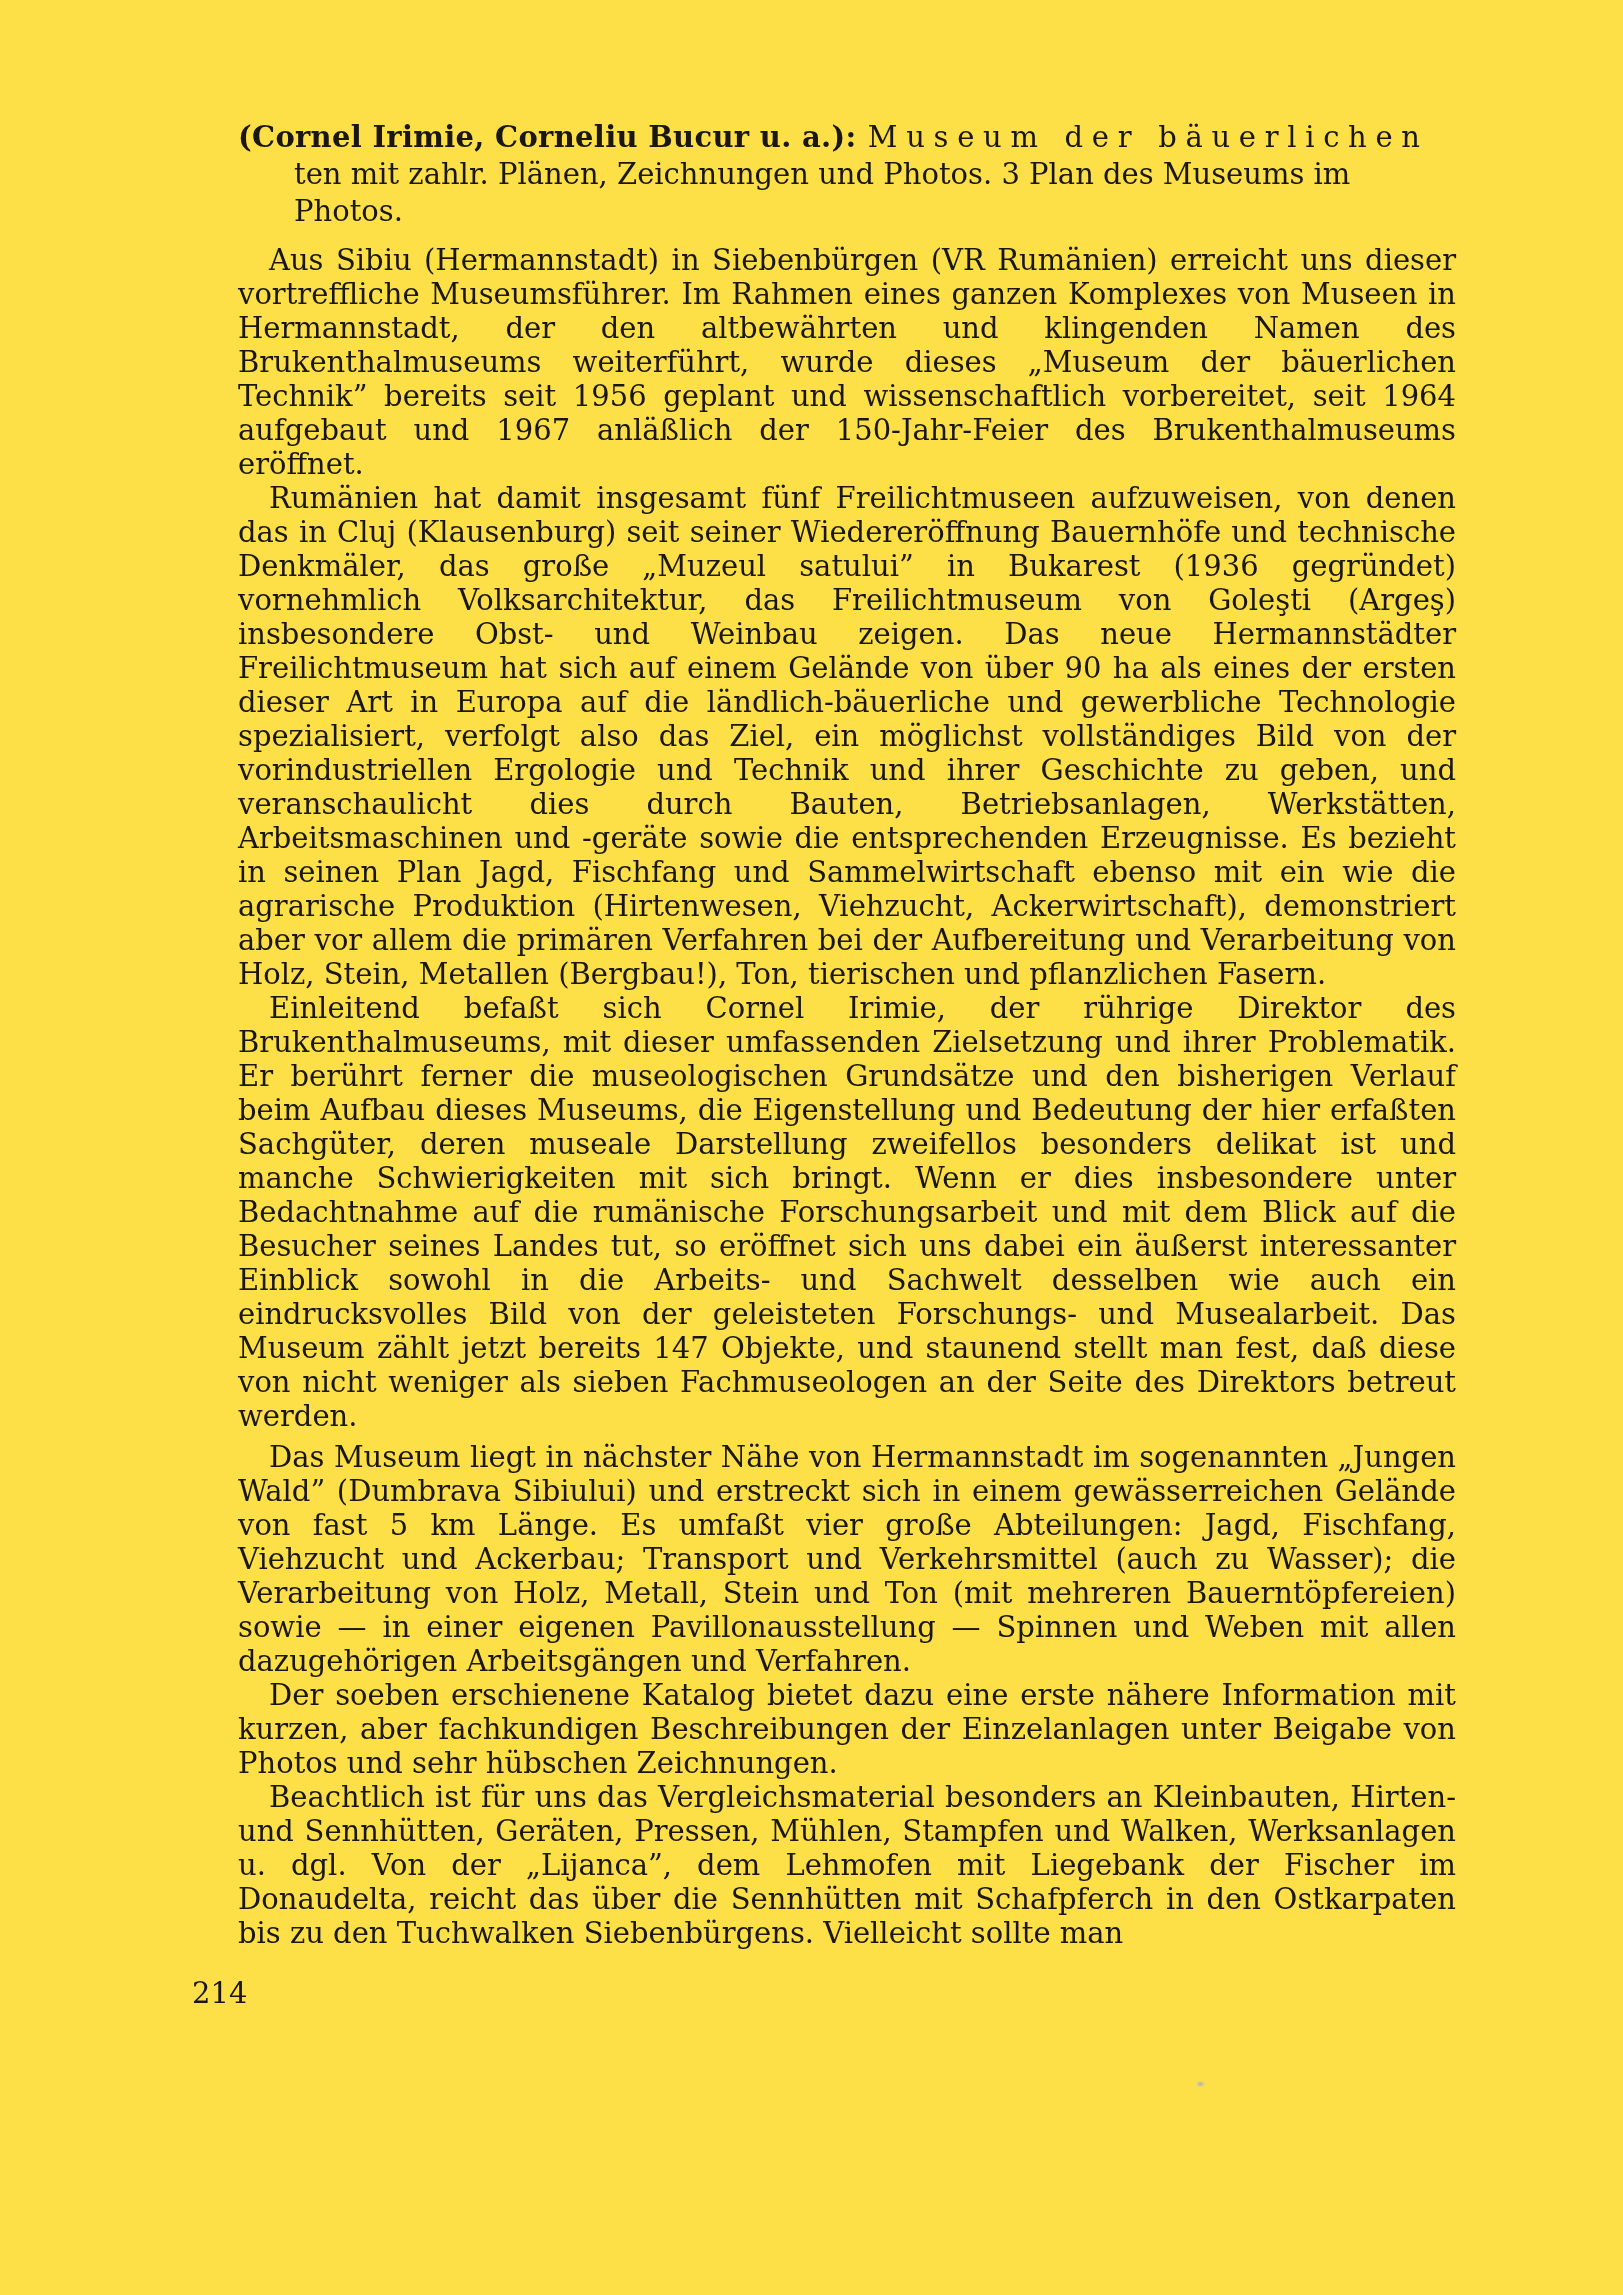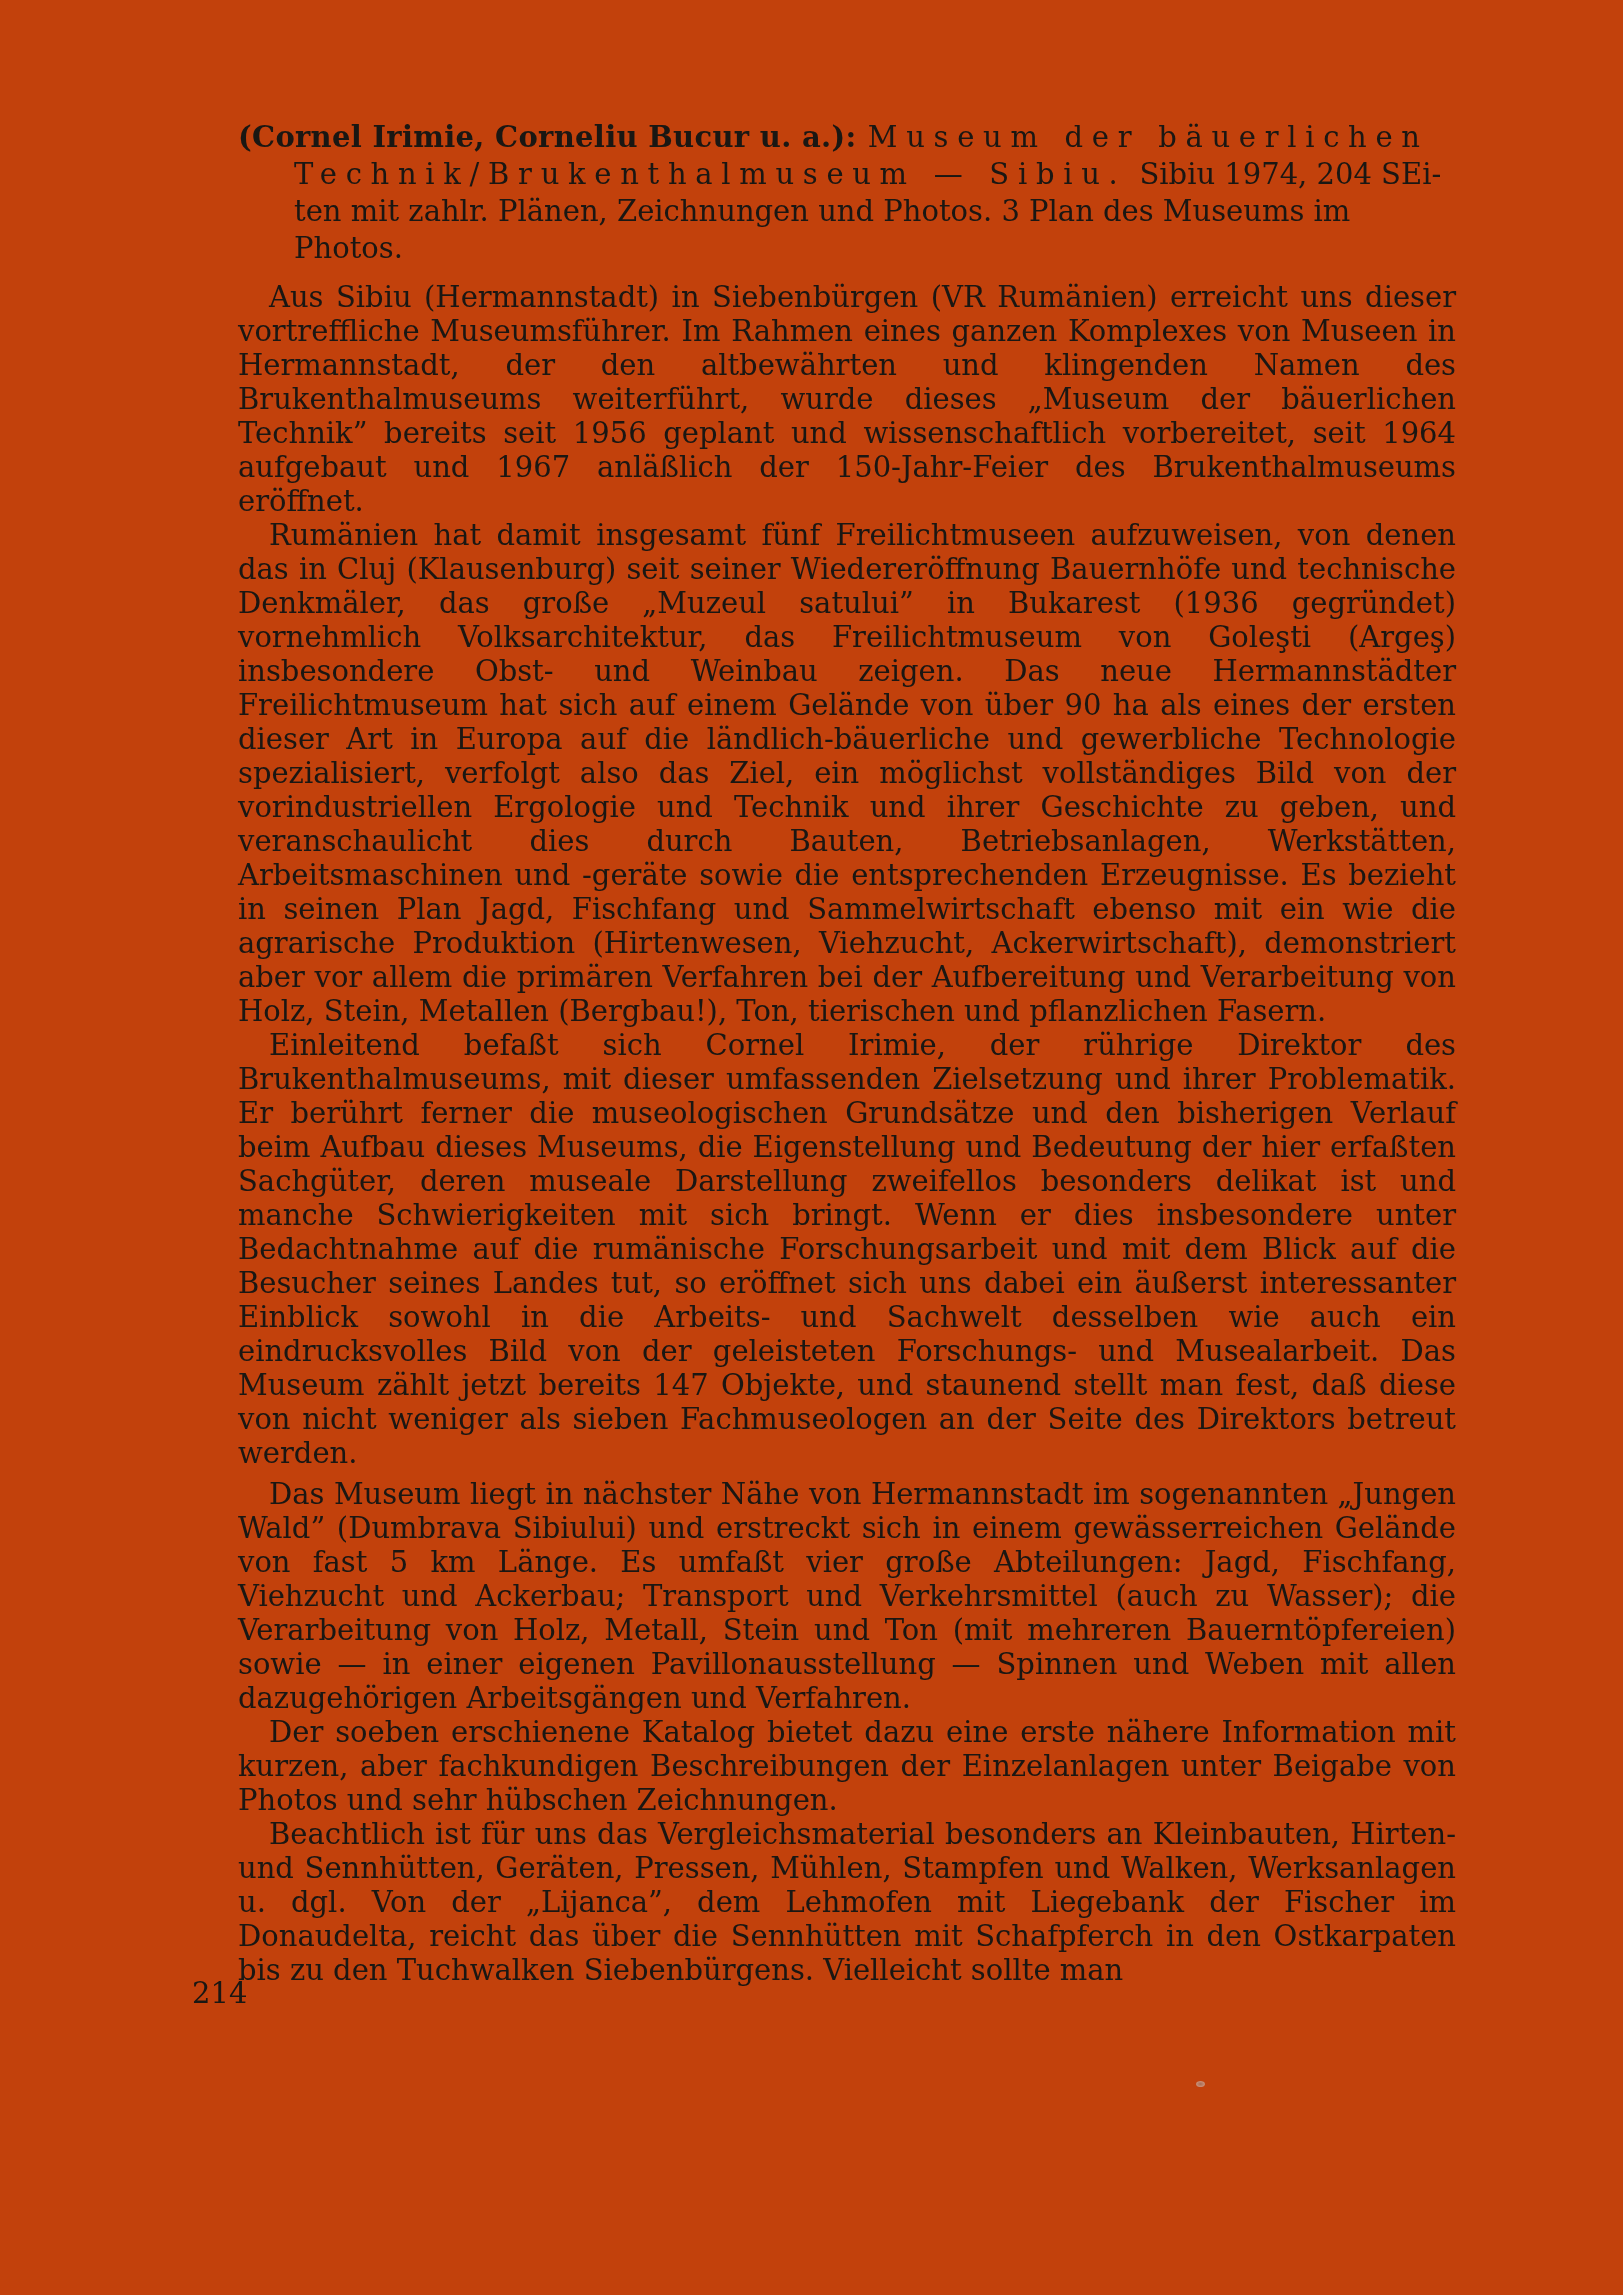--- a/index.html
+++ b/index.html
@@ -11,21 +11,21 @@
     height: 2295px;
     background: #fbfbfa;
     font-family: "DejaVu Serif", "Liberation Serif", serif;
     color: #1a1713;
   }
   .page {
     position: relative;
     width: 1623px;
     height: 2295px;
     overflow: hidden;
-    background: #c2410c;
+    background: #fde047;
   }
   .text-block {
     position: absolute;
     left: 238px;
     top: 119px;
     width: 1218px;
     font-size: 29px;
     line-height: 34px;
     text-align: justify;
     hyphens: auto;
@@ -76,23 +76,20 @@
 <body>
 
 <div class="page">
 
   <div class="text-block">
 
     <div class="heading">
       <div class="h-line">
         <span class="authors-bold">(Cornel Irimie, Corneliu Bucur u. a.):</span><span class="spaced after-authors">Museum der bäuerlichen</span>
       </div>
-      <div class="h-line h-cont">
-        <span class="spaced">Technik/Brukenthalmuseum — Sibiu.</span><span class="after-spaced">Sibiu 1974, 204 SEi-</span>
-      </div>
       <div class="h-line h-cont">ten mit zahlr. Plänen, Zeichnungen und Photos. 3 Plan des Museums im</div>
       <div class="h-line h-cont">Photos.</div>
     </div>
 
     <p class="body-para">Aus Sibiu (Hermannstadt) in Siebenbürgen (VR Rumänien) erreicht uns dieser vortreffliche Museumsführer. Im Rahmen eines ganzen Komplexes von Museen in Hermannstadt, der den altbewährten und klingenden Namen des Brukenthalmuseums weiterführt, wurde dieses „Museum der bäuerlichen Technik” bereits seit 1956 geplant und wissenschaftlich vorbereitet, seit 1964 aufgebaut und 1967 anläßlich der 150-Jahr-Feier des Brukenthalmuseums eröffnet.</p>
 
     <p class="body-para">Rumänien hat damit insgesamt fünf Freilichtmuseen aufzuweisen, von denen das in Cluj (Klausenburg) seit seiner Wiedereröffnung Bauernhöfe und technische Denkmäler, das große „Muzeul satului” in Bukarest (1936 gegründet) vornehmlich Volksarchitektur, das Freilichtmuseum von Goleşti (Argeş) insbesondere Obst- und Weinbau zeigen. Das neue Hermannstädter Freilichtmuseum hat sich auf einem Gelände von über 90 ha als eines der ersten dieser Art in Europa auf die ländlich-bäuerliche und gewerbliche Technologie spezialisiert, verfolgt also das Ziel, ein möglichst vollständiges Bild von der vorindustriellen Ergologie und Technik und ihrer Geschichte zu geben, und veranschaulicht dies durch Bauten, Betriebsanlagen, Werkstätten, Arbeitsmaschinen und -geräte sowie die entsprechenden Erzeugnisse. Es bezieht in seinen Plan Jagd, Fischfang und Sammelwirtschaft ebenso mit ein wie die agrarische Produktion (Hirtenwesen, Viehzucht, Ackerwirtschaft), demonstriert aber vor allem die primären Verfahren bei der Aufbereitung und Verarbeitung von Holz, Stein, Metallen (Bergbau!), Ton, tierischen und pflanzlichen Fasern.</p>
 
     <p class="body-para">Einleitend befaßt sich Cornel Irimie, der rührige Direktor des Brukenthalmuseums, mit dieser umfassenden Zielsetzung und ihrer Problematik. Er berührt ferner die museologischen Grundsätze und den bisherigen Verlauf beim Aufbau dieses Museums, die Eigenstellung und Bedeutung der hier erfaßten Sachgüter, deren museale Darstellung zweifellos besonders delikat ist und manche Schwierigkeiten mit sich bringt. Wenn er dies insbesondere unter Bedachtnahme auf die rumänische Forschungsarbeit und mit dem Blick auf die Besucher seines Landes tut, so eröffnet sich uns dabei ein äußerst interessanter Einblick sowohl in die Arbeits- und Sachwelt desselben wie auch ein eindrucksvolles Bild von der geleisteten Forschungs- und Musealarbeit. Das Museum zählt jetzt bereits 147 Objekte, und staunend stellt man fest, daß diese von nicht weniger als sieben Fachmuseologen an der Seite des Direktors betreut werden.</p>
 

